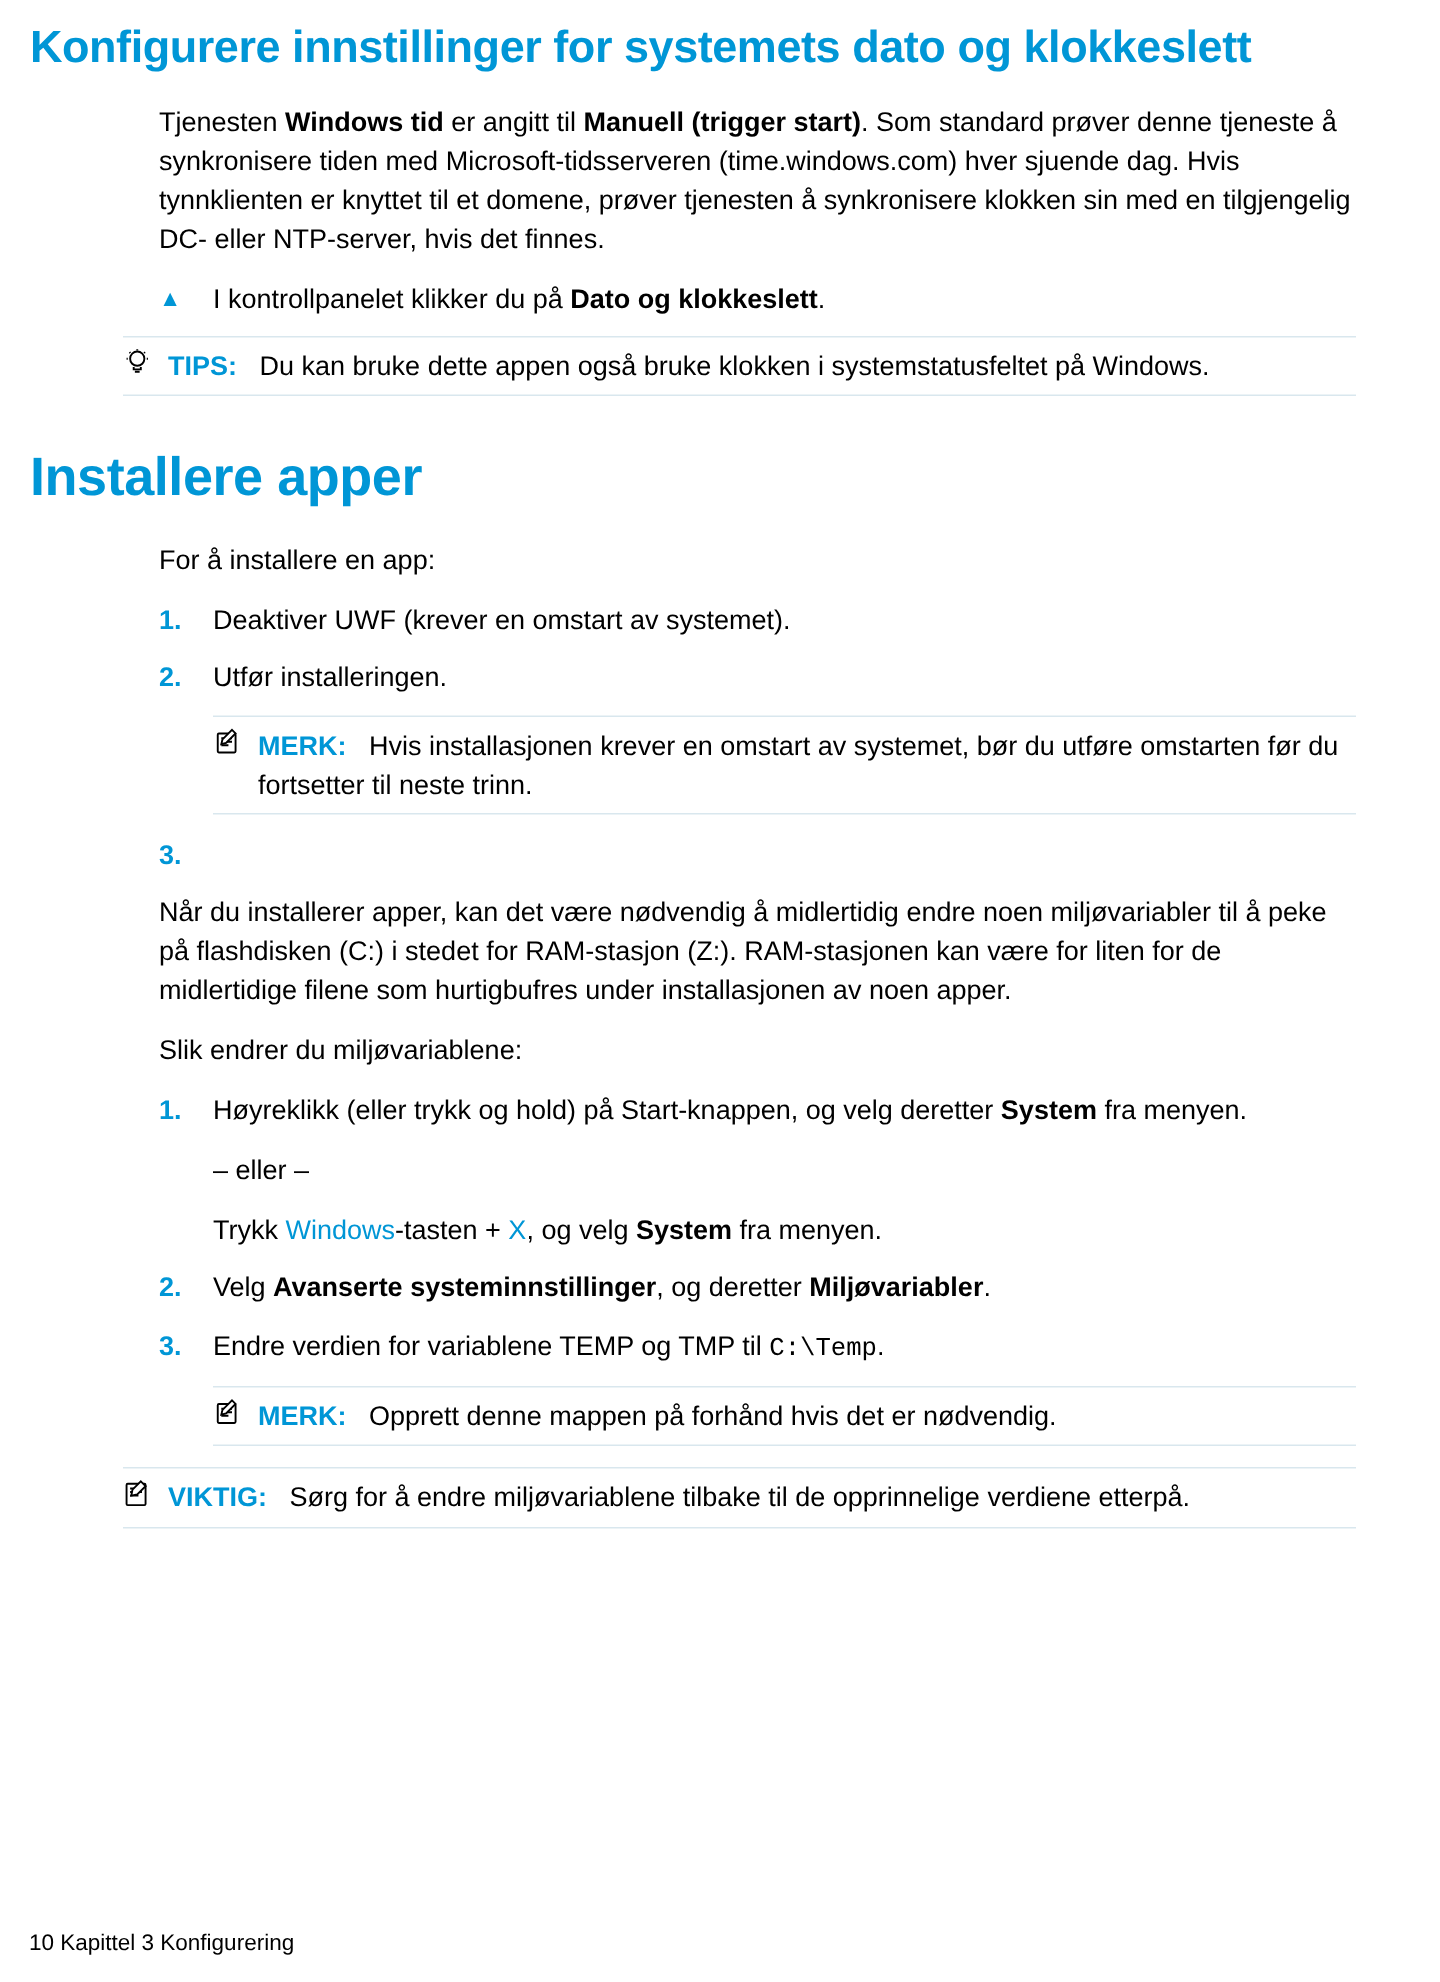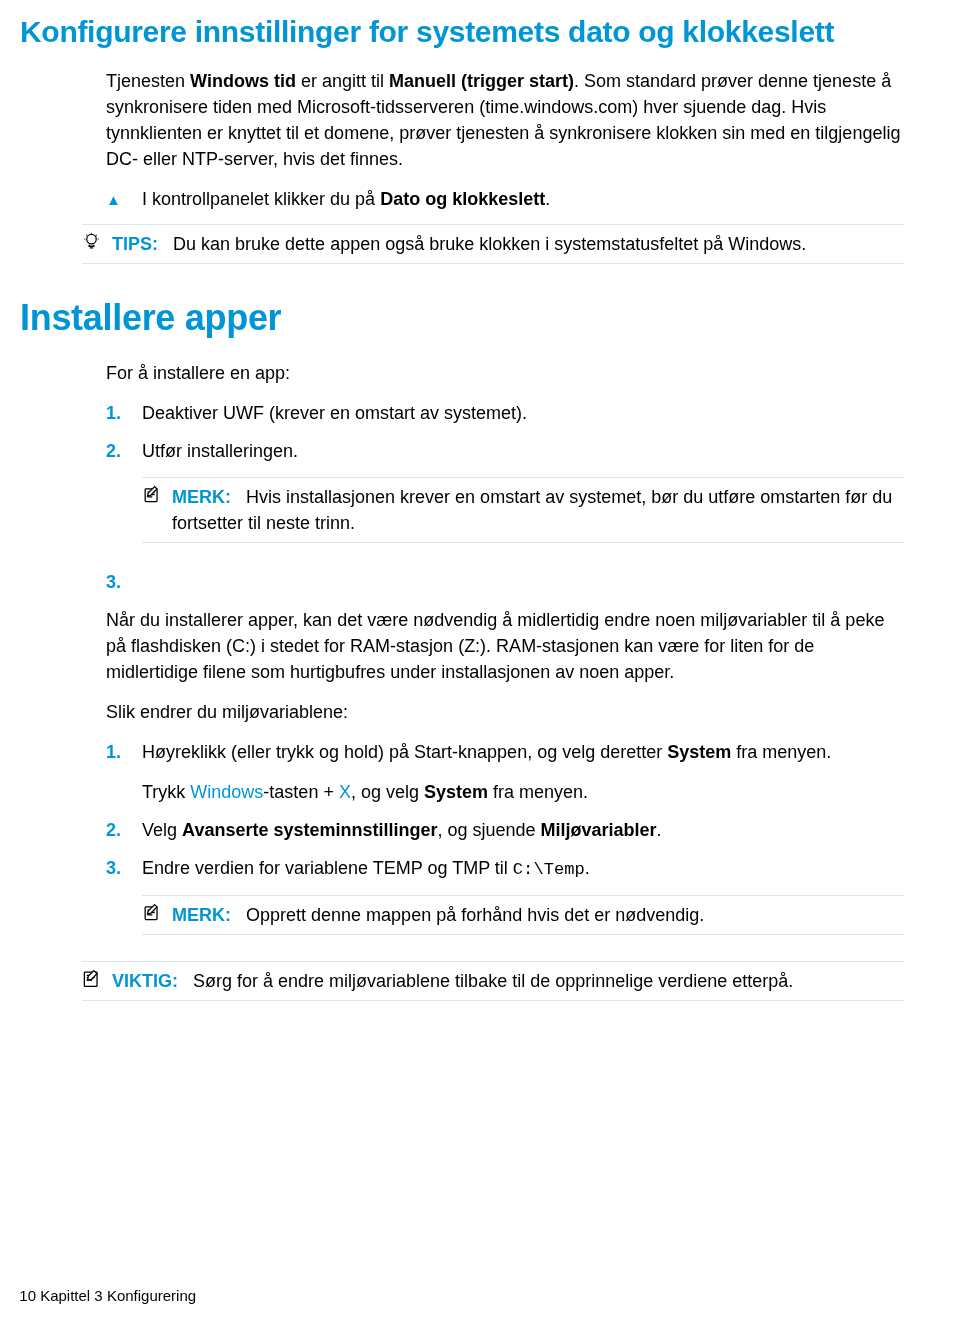--- a/index.html
+++ b/index.html
@@ -52,21 +52,21 @@
     color: #0096d6;
     font-weight: 700;
     width: 36px;
     flex: 0 0 36px;
   }
   .sub-indent { margin-left: 36px; }
   .callout {
     border-top: 1.5px solid #d9e7ee;
     border-bottom: 1.5px solid #d9e7ee;
     padding: 6px 0 6px 0;
-    margin: 6px 0 26px 0;
+    margin: 6px 0 14px 0;
     display: flex;
     align-items: flex-start;
     gap: 10px;
   }
   .callout-icon {
     width: 20px;
     flex: 0 0 20px;
     font-size: 17px;
     line-height: 1.2;
     color: #000;
@@ -157,30 +157,31 @@
 
     <p>Når du installerer apper, kan det være nødvendig å midlertidig endre noen miljøvariabler til å peke på flashdisken (C:) i stedet for RAM-stasjon (Z:). RAM-stasjonen kan være for liten for de midlertidige filene som hurtigbufres under installasjonen av noen apper.</p>
     <p>Slik endrer du miljøvariablene:</p>
 
     <div class="bullet-row">
       <div class="num">1.</div>
       <div>
         <div>
           <span>Høyreklikk (eller trykk og hold) på Start-knappen, og velg deretter </span><b>System</b><span> fra menyen.</span>
         </div>
+        <div style="margin-top:14px;">– eller –</div>
         <div style="margin-top:14px;">
           <span>Trykk </span><span class="kbd">Windows</span><span>-tasten + </span><span class="kbd">X</span><span>, og velg </span><b>System</b><span> fra menyen.</span>
         </div>
       </div>
     </div>
 
     <div class="bullet-row" style="margin-top:12px;">
       <div class="num">2.</div>
       <div>
-        <span>Velg </span><b>Avanserte systeminnstillinger</b><span>, og sjuende </span><b>Miljøvariabler</b><span>.</span>
+        <span>Velg </span><b>Avanserte systeminnstillinger</b><span>, og deretter </span><b>Miljøvariabler</b><span>.</span>
       </div>
     </div>
 
     <div class="bullet-row">
       <div class="num">3.</div>
       <div>
         <span>Endre verdien for variablene TEMP og TMP til </span><span class="mono">C:\Temp</span><span>.</span>
       </div>
     </div>
 

